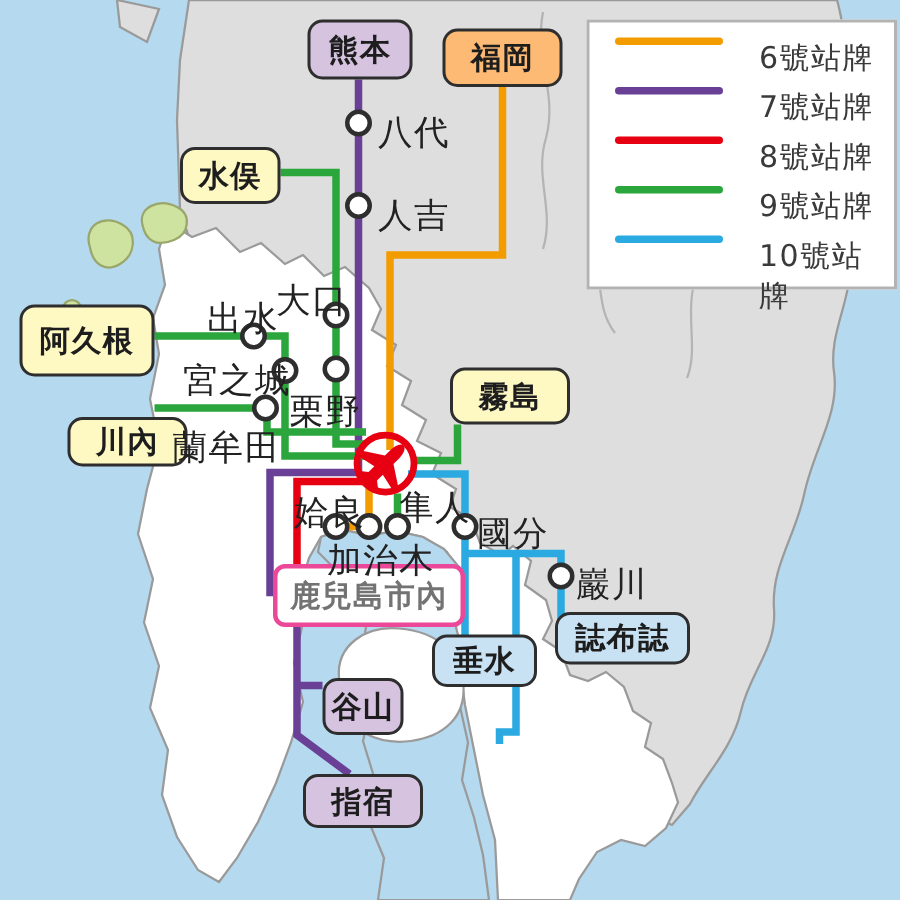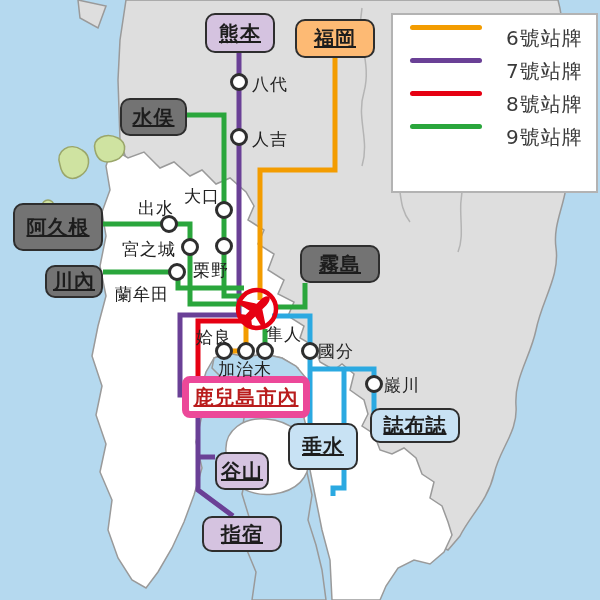--- a/index.html
+++ b/index.html
@@ -3,29 +3,29 @@
 <meta charset="utf-8">
 <style>
   html,body{margin:0;padding:0;background:#b5d9ef;}
   .stage{position:relative;width:600px;height:600px;overflow:hidden;
          font-family:"DejaVu Sans","Liberation Sans",sans-serif;}
   .stage svg{position:absolute;left:0;top:0;}
 
   
   .tbox{position:absolute;display:flex;align-items:center;justify-content:center;
         border:2.5px solid #2e2e2e;border-radius:10px;font-size:20px;font-weight:bold;
-        color:#1d1d1d;letter-spacing:1px;box-sizing:border-box;text-decoration:underline;}
+        color:#1d1d1d;letter-spacing:1px;box-sizing:border-box;}
   .tbox.purple{background:#d5c3e0;}
   .tbox.orange{background:#fdba74;}
-  .tbox.green{background:#737373;}
+  .tbox.green{background:#fef9c3;}
   .tbox.blue{background:#c8e2f4;}
-  .tbox.redline{background:#ffffff;border:7px solid #ec4899;color:#b91c1c;border-radius:8px;}
+  .tbox.redline{background:#ffffff;border:3px solid #ec4899;color:#737373;border-radius:8px;}
 
   
-  .slabel{position:absolute;font-size:17px;font-weight:500;color:#222;white-space:nowrap;
+  .slabel{position:absolute;font-size:23px;font-weight:500;color:#222;white-space:nowrap;
           letter-spacing:1px;}
 
   
   .legend{position:absolute;left:391px;top:13px;width:207px;height:180px;background:#fff;
           border:2px solid #b3b3b3;box-sizing:border-box;padding-top:10px;}
   .legend-row{height:33px;display:flex;align-items:flex-start;}
   .legend-swatch{width:72px;height:5px;border-radius:2.5px;margin-left:17px;flex:none;}
   .legend-label{margin-left:24px;font-size:20px;color:#3a3a3a;letter-spacing:1px;}
   .sw0{background:#f39c00}.sw1{background:#6a4096}.sw2{background:#e60012}
   .sw3{background:#2aa63c}.sw4{background:#2ba9e1}
@@ -122,26 +122,26 @@
     <path fill="#e60012" transform="translate(257,309) rotate(45)" d="M0,-17 C2.5,-17 4,-13 4,-9 L4,-3.5 L17,5 L17,9.5 L4,6.5 L4,12 L8.5,15.5 L8.5,18.5
              L0,16.5 L-8.5,18.5 L-8.5,15.5 L-4,12 L-4,6.5 L-17,9.5 L-17,5 L-4,-3.5 L-4,-9
              C-4,-13 -2.5,-17 0,-17 Z"></path>
   </g>
 </svg>
 
 <div class="tbox purple" style="left:205px;top:13px;width:70px;height:40px">熊本</div>
 <div class="tbox orange" style="left:295px;top:19px;width:80px;height:39px">福岡</div>
 <div class="tbox green" style="left:120px;top:98px;width:67px;height:38px">水俣</div>
 <div class="tbox green" style="left:13px;top:203px;width:90px;height:48px">阿久根</div>
-<div class="tbox green" style="left:45px;top:265px;width:58px;height:33px">川內</div>
+<div class="tbox green" style="left:45px;top:278px;width:80px;height:33px">川內</div>
 <div class="tbox green" style="left:300px;top:245px;width:80px;height:38px">霧島</div>
 <div class="tbox redline" style="left:182px;top:376px;width:128px;height:42px">鹿兒島市內</div>
 <div class="tbox purple" style="left:215px;top:452px;width:54px;height:38px">谷山</div>
 <div class="tbox purple" style="left:202px;top:516px;width:80px;height:36px">指宿</div>
-<div class="tbox blue" style="left:288px;top:423px;width:70px;height:47px">垂水</div>
+<div class="tbox blue" style="left:288px;top:423px;width:70px;height:35px">垂水</div>
 <div class="tbox blue" style="left:370px;top:408px;width:90px;height:35px">誌布誌</div>
 
 <div class="slabel" style="left:252px;top:73px">八代</div>
 <div class="slabel" style="left:252px;top:128px">人吉</div>
 <div class="slabel" style="left:138px;top:197px">出水</div>
 <div class="slabel" style="left:184px;top:185px">大口</div>
 <div class="slabel" style="left:122px;top:238px">宮之城</div>
 <div class="slabel" style="left:193px;top:259px">栗野</div>
 <div class="slabel" style="left:115px;top:283px">蘭牟田</div>
 <div class="slabel" style="left:196px;top:326px">姶良</div>
@@ -160,15 +160,19 @@
     <span class="legend-label">7號站牌</span>
   </div>
   <div class="legend-row">
     <span class="legend-swatch sw2"></span>
     <span class="legend-label">8號站牌</span>
   </div>
   <div class="legend-row">
     <span class="legend-swatch sw3"></span>
     <span class="legend-label">9號站牌</span>
   </div>
+  <div class="legend-row">
+    <span class="legend-swatch sw4"></span>
+    <span class="legend-label">10號站牌</span>
+  </div>
 </div>
 
 </div>
 
 </body></html>

